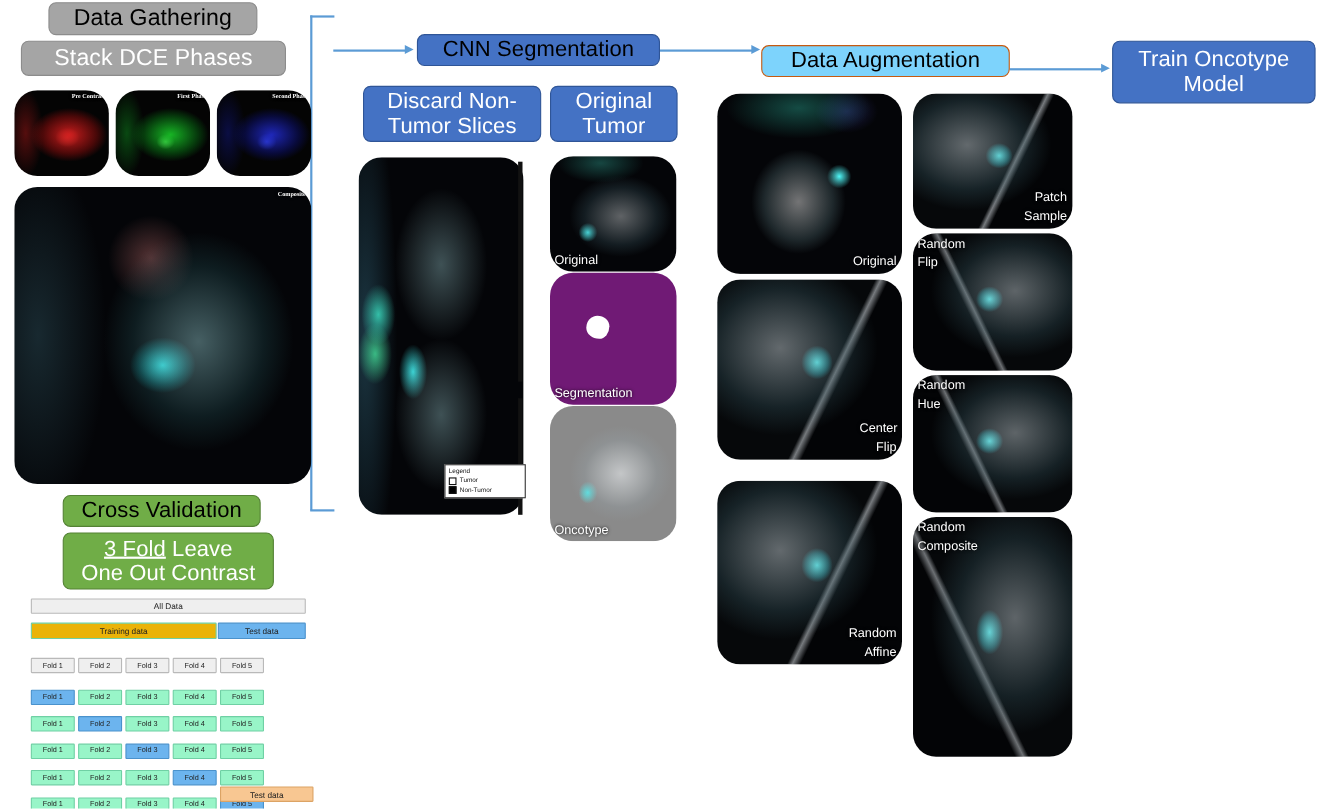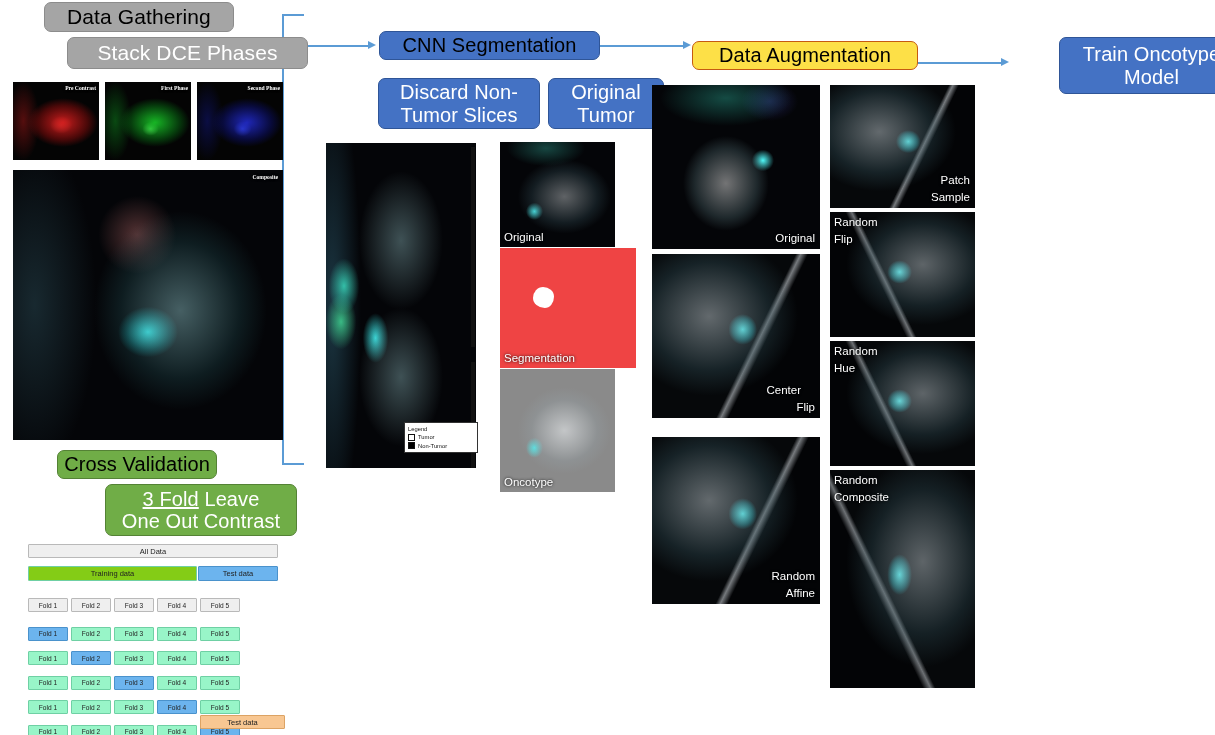--- a/index.html
+++ b/index.html
@@ -6,31 +6,31 @@
   body{width:1215px;height:735px;position:relative;overflow:hidden;
        font-family:"Liberation Sans", sans-serif;color:#000;}
 
   
   .pbox{position:absolute;box-sizing:border-box;display:flex;align-items:center;
         justify-content:center;text-align:center;border-radius:7px;
         line-height:1.12;letter-spacing:.1px;}
   .pbox.gray{background:#A5A5A5;border:1.5px solid #8c8c8c;}
   .pbox.blue{background:#4472C4;border:1.5px solid #2F5597;}
   .pbox.green{background:#70AD47;border:1.5px solid #548235;}
-  .pbox.orange{background:#fde047;border:1.5px solid #C55A11;align-items:center;}
+  .pbox.orange{background:#7dd3fc;border:1.5px solid #C55A11;align-items:center;}
   .txt-black{color:#000;}
-  .txt-white{color:#fff;margin-left:48px;}
+  .txt-white{color:#fff;}
   .hline{position:absolute;height:1.6px;background:#5B9BD5;}
   .vline{position:absolute;width:1.6px;background:#5B9BD5;}
   .arrowhead{position:absolute;width:0;height:0;
              border-top:4.5px solid transparent;border-bottom:4.5px solid transparent;
              border-left:8px solid #5B9BD5;}
 
   
-  .pic{position:absolute;overflow:hidden;background:#050608;}
+  .pic{position:absolute;overflow:hidden;background:#050608;border-radius:21px;}
   .piclabel{position:absolute;color:#fff;font-size:11.5px;z-index:7;
             text-shadow:0 0 3px #000;white-space:nowrap;}
   .piclabel.tiny{font-size:5.6px;font-weight:bold;font-family:"Liberation Serif",serif;}
 
   
   .mri-red{background:
      radial-gradient(ellipse 52% 40% at 58% 52%, rgba(210,30,30,.95) 0%, rgba(130,12,12,.55) 55%, rgba(0,0,0,0) 78%),
      radial-gradient(ellipse 16% 14% at 56% 55%, rgba(255,90,80,.9) 0%, rgba(0,0,0,0) 80%),
      radial-gradient(ellipse 22% 60% at 12% 50%, rgba(120,18,18,.7) 0%, rgba(0,0,0,0) 85%), #040404;}
   .mri-green{background:
@@ -79,21 +79,21 @@
   .mri-overlay{background:
      radial-gradient(ellipse 46% 40% at 56% 50%, rgba(215,218,220,.75) 0%, rgba(150,160,165,.35) 62%, rgba(0,0,0,0) 88%),
      radial-gradient(ellipse 9% 10% at 30% 64%, rgba(75,245,245,1) 0%, rgba(0,0,0,0) 82%),
      #8a8a8a;}
   .segblob{position:absolute;background:#fff;border-radius:48% 52% 44% 56%/52% 46% 54% 48%;}
 
   
   .bar{position:absolute;box-sizing:border-box;display:flex;align-items:center;
        justify-content:center;font-size:7.5px;color:#222;border-radius:1px;}
   .bar-all{background:#EFEFEF;border:1px solid #b9b9b9;}
-  .bar-train{background:#84cc16;border:1px solid #6fd0a4;}
+  .bar-train{background:#eab308;border:1px solid #6fd0a4;}
   .bar-test{background:#6CB4EE;border:1px solid #4a92cc;}
   .bar-test-o{background:#F8C792;border:1px solid #dca364;}
   .fold{position:absolute;box-sizing:border-box;display:flex;align-items:center;
         justify-content:center;font-size:6.6px;color:#222;border-radius:1px;}
   .f-plain{background:#EFEFEF;border:1px solid #b9b9b9;}
   .f-train{background:#98F5C8;border:1px solid #6fd0a4;}
   .f-test{background:#6CB4EE;border:1px solid #4a92cc;}
 
   
   .legend{position:absolute;background:#fff;border:1px solid #333;
@@ -153,21 +153,21 @@
   <span class="piclabel tiny" style="right:3px;top:3px;">First Phase</span>
 </div>
 <div class="pic mri-blue" style="left:197px;top:82px;width:86px;height:78px;">
   <span class="piclabel tiny" style="right:3px;top:3px;">Second Phase</span>
 </div>
 
 <div class="pic mri-comp" style="left:13px;top:170px;width:270px;height:270px;">
   <span class="piclabel tiny" style="right:5px;top:4px;">Composite</span>
 </div>
 
-<div class="pbox green txt-black" style="left:57px;top:450px;width:160px;height:29px;font-size:20px;">
+<div class="pbox green txt-black" style="left:57px;top:450px;width:180px;height:29px;font-size:20px;">
   <span>Cross Validation</span>
 </div>
 
 <div class="pbox green txt-white" style="left:57px;top:484px;width:192px;height:52px;font-size:20px;flex-direction:column;">
   <div>
     <span class="u">3 Fold</span><span> Leave</span>
   </div>
   <div>One Out Contrast</div>
 </div>
 
@@ -241,33 +241,33 @@
   </div>
   <div class="row">
     <span class="swatch sw-black"></span>
     <span>Non-Tumor</span>
   </div>
 </div>
 
 <div class="pic mri-seg-orig" style="left:500px;top:142px;width:115px;height:105px;">
   <span class="piclabel" style="left:4px;bottom:4px;">Original</span>
 </div>
-<div class="pic" style="left:500px;top:248px;width:136px;height:120px;background:#ef4444;">
+<div class="pic" style="left:500px;top:248px;width:115px;height:120px;background:#701a75;">
   <div class="segblob" style="left:33px;top:39px;width:21px;height:21px;"></div>
   <span class="piclabel" style="left:4px;bottom:4px;">Segmentation</span>
 </div>
 <div class="pic mri-overlay" style="left:500px;top:369px;width:115px;height:123px;">
   <span class="piclabel" style="left:4px;bottom:4px;">Oncotype</span>
 </div>
 
 <div class="pic mri-orig-aug" style="left:652px;top:85px;width:168px;height:164px;">
   <span class="piclabel" style="right:5px;bottom:5px;">Original</span>
 </div>
 <div class="pic mri-crop" style="left:652px;top:254px;width:168px;height:164px;">
-  <span class="piclabel" style="right:19px;bottom:22px;text-align:center;">Center</span>
+  <span class="piclabel" style="right:4px;bottom:22px;text-align:center;">Center</span>
   <span class="piclabel" style="right:5px;bottom:5px;">Flip</span>
 </div>
 <div class="pic mri-crop" style="left:652px;top:437px;width:168px;height:167px;">
   <span class="piclabel" style="right:5px;bottom:22px;">Random</span>
   <span class="piclabel" style="right:5px;bottom:5px;">Affine</span>
 </div>
 
 <div class="pic mri-crop" style="left:830px;top:85px;width:145px;height:123px;">
   <span class="piclabel" style="right:5px;bottom:22px;">Patch</span>
   <span class="piclabel" style="right:5px;bottom:5px;">Sample</span>

